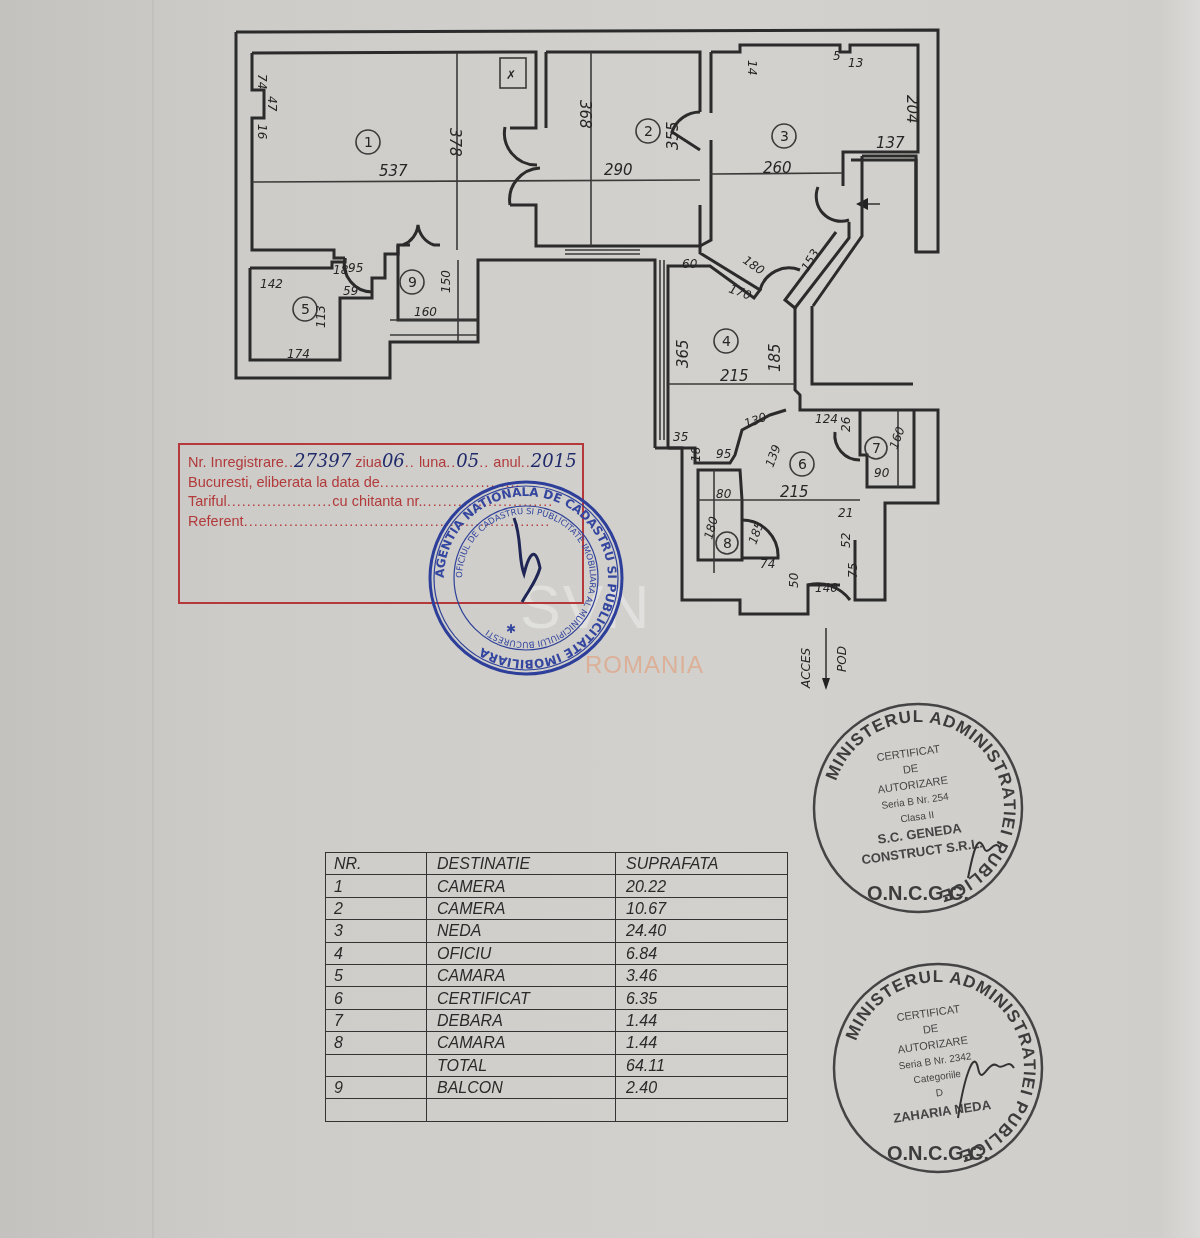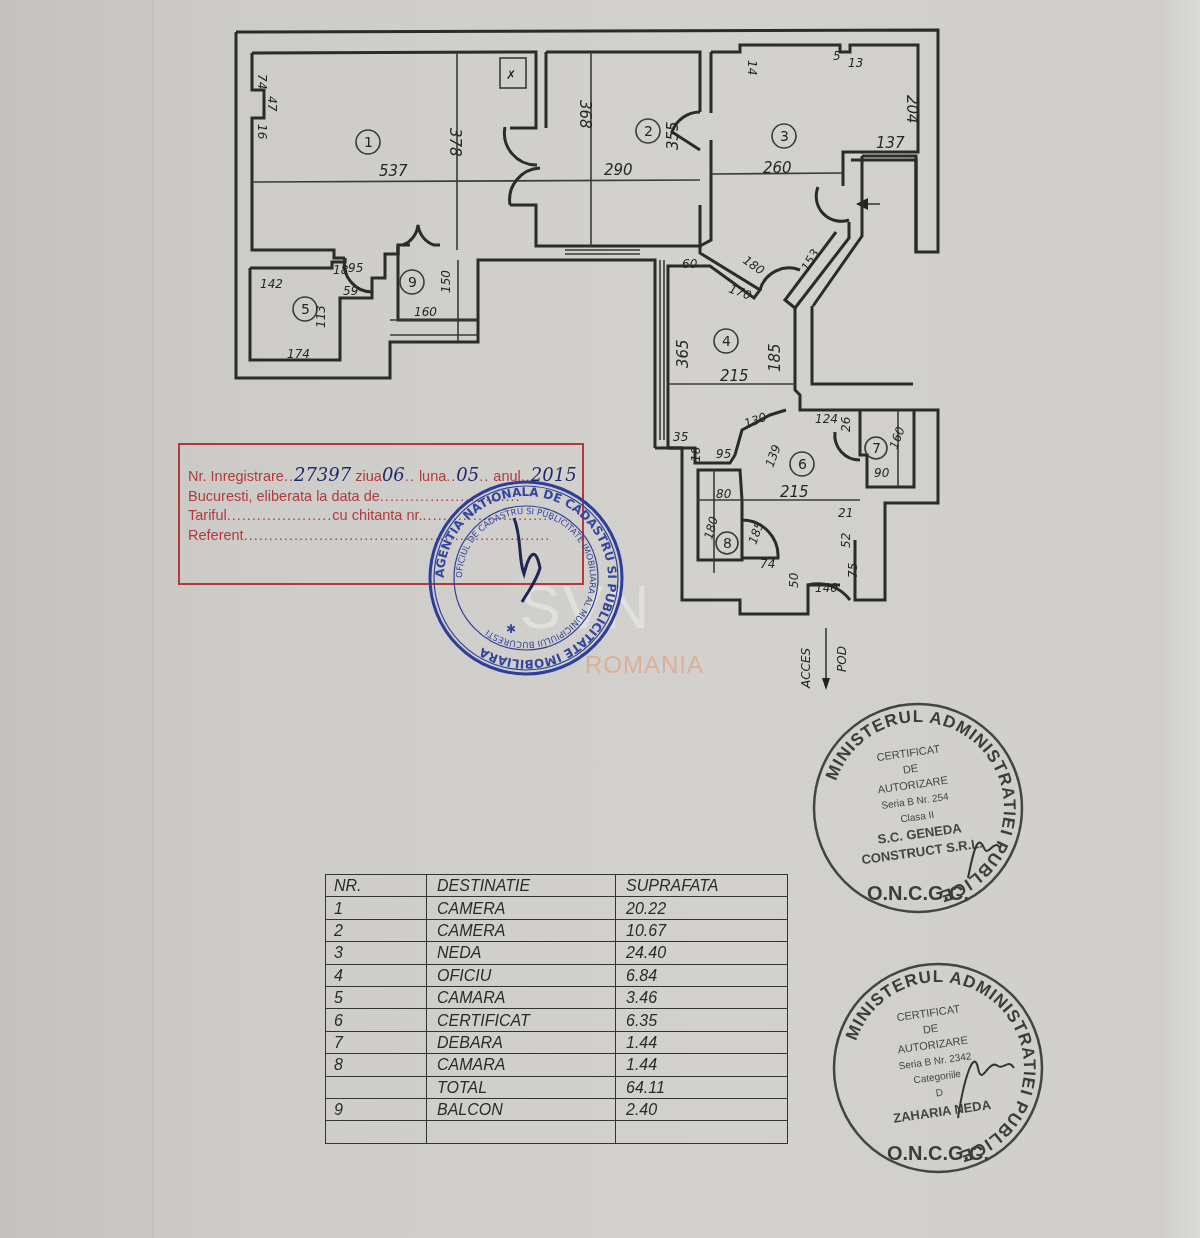--- a/index.html
+++ b/index.html
@@ -16,38 +16,38 @@
   .right-edge { position: absolute; right: 0; top: 0; width: 40px; height: 1238px; background: linear-gradient(90deg, rgba(255,255,255,0) 0%, rgba(255,255,255,0.25) 100%); }
   svg.plan { position: absolute; left: 0; top: 0; }
   .plan .wall { fill: none; stroke: #2b2b2b; stroke-width: 3; stroke-linejoin: miter; }
   .plan .thin { fill: none; stroke: #3a3a3a; stroke-width: 1.6; }
   .plan .dim { font-family: "DejaVu Sans", sans-serif; font-style: italic; font-size: 15px; fill: #262626; }
   .plan .dimsm { font-family: "DejaVu Sans", sans-serif; font-style: italic; font-size: 12px; fill: #262626; }
   .plan .roomnum { font-family: "DejaVu Sans", sans-serif; font-size: 14px; fill: #262626; }
 
   
   .red-stamp {
-    position: absolute; left: 178px; top: 443px; width: 406px; height: 142px;
+    position: absolute; left: 178px; top: 443px; width: 406px; height: 161px;
     border: 2px solid #b5393a; box-sizing: border-box;
-    color: #b23a3b; font-size: 14.5px; line-height: 19.5px; padding: 20px 0 0 8px;
+    color: #b23a3b; font-size: 14.5px; line-height: 19.5px; padding: 6px 0 0 8px;
   }
   .red-stamp .line { white-space: nowrap; overflow: hidden; }
   .red-stamp .hand { font-family: "DejaVu Serif", serif; font-style: italic; color: #1f2a6b; font-size: 18px; }
   .dots { letter-spacing: 1px; }
 
   
   .blue-stamp {
     position: absolute; left: 426px; top: 478px; width: 200px; height: 200px;
   }
   .wm-text { position: absolute; left: 585px; top: 651px; font-size: 24px; color: rgba(230,150,110,0.55); letter-spacing: 1px; }
   .wm-svn { position: absolute; left: 520px; top: 572px; font-size: 61px; color: rgba(255,255,255,0.35); font-weight: normal; letter-spacing: 2px; }
 
   
   .area-table {
-    position: absolute; left: 325px; top: 874px; width: 463px;
+    position: absolute; left: 325px; top: 852px; width: 463px;
     border-collapse: collapse; font-style: italic; font-size: 16px; color: #2a2a2a;
   }
   .area-table td, .area-table th {
     border: 1.5px solid #333; height: 21.4px; padding: 0 0 0 10px;
     font-weight: normal; text-align: left; line-height: 19px;
   }
   .area-table td:first-child, .area-table th:first-child { width: 92px; padding-left: 8px; }
   .area-table td:nth-child(2), .area-table th:nth-child(2) { width: 178px; }
 
   

